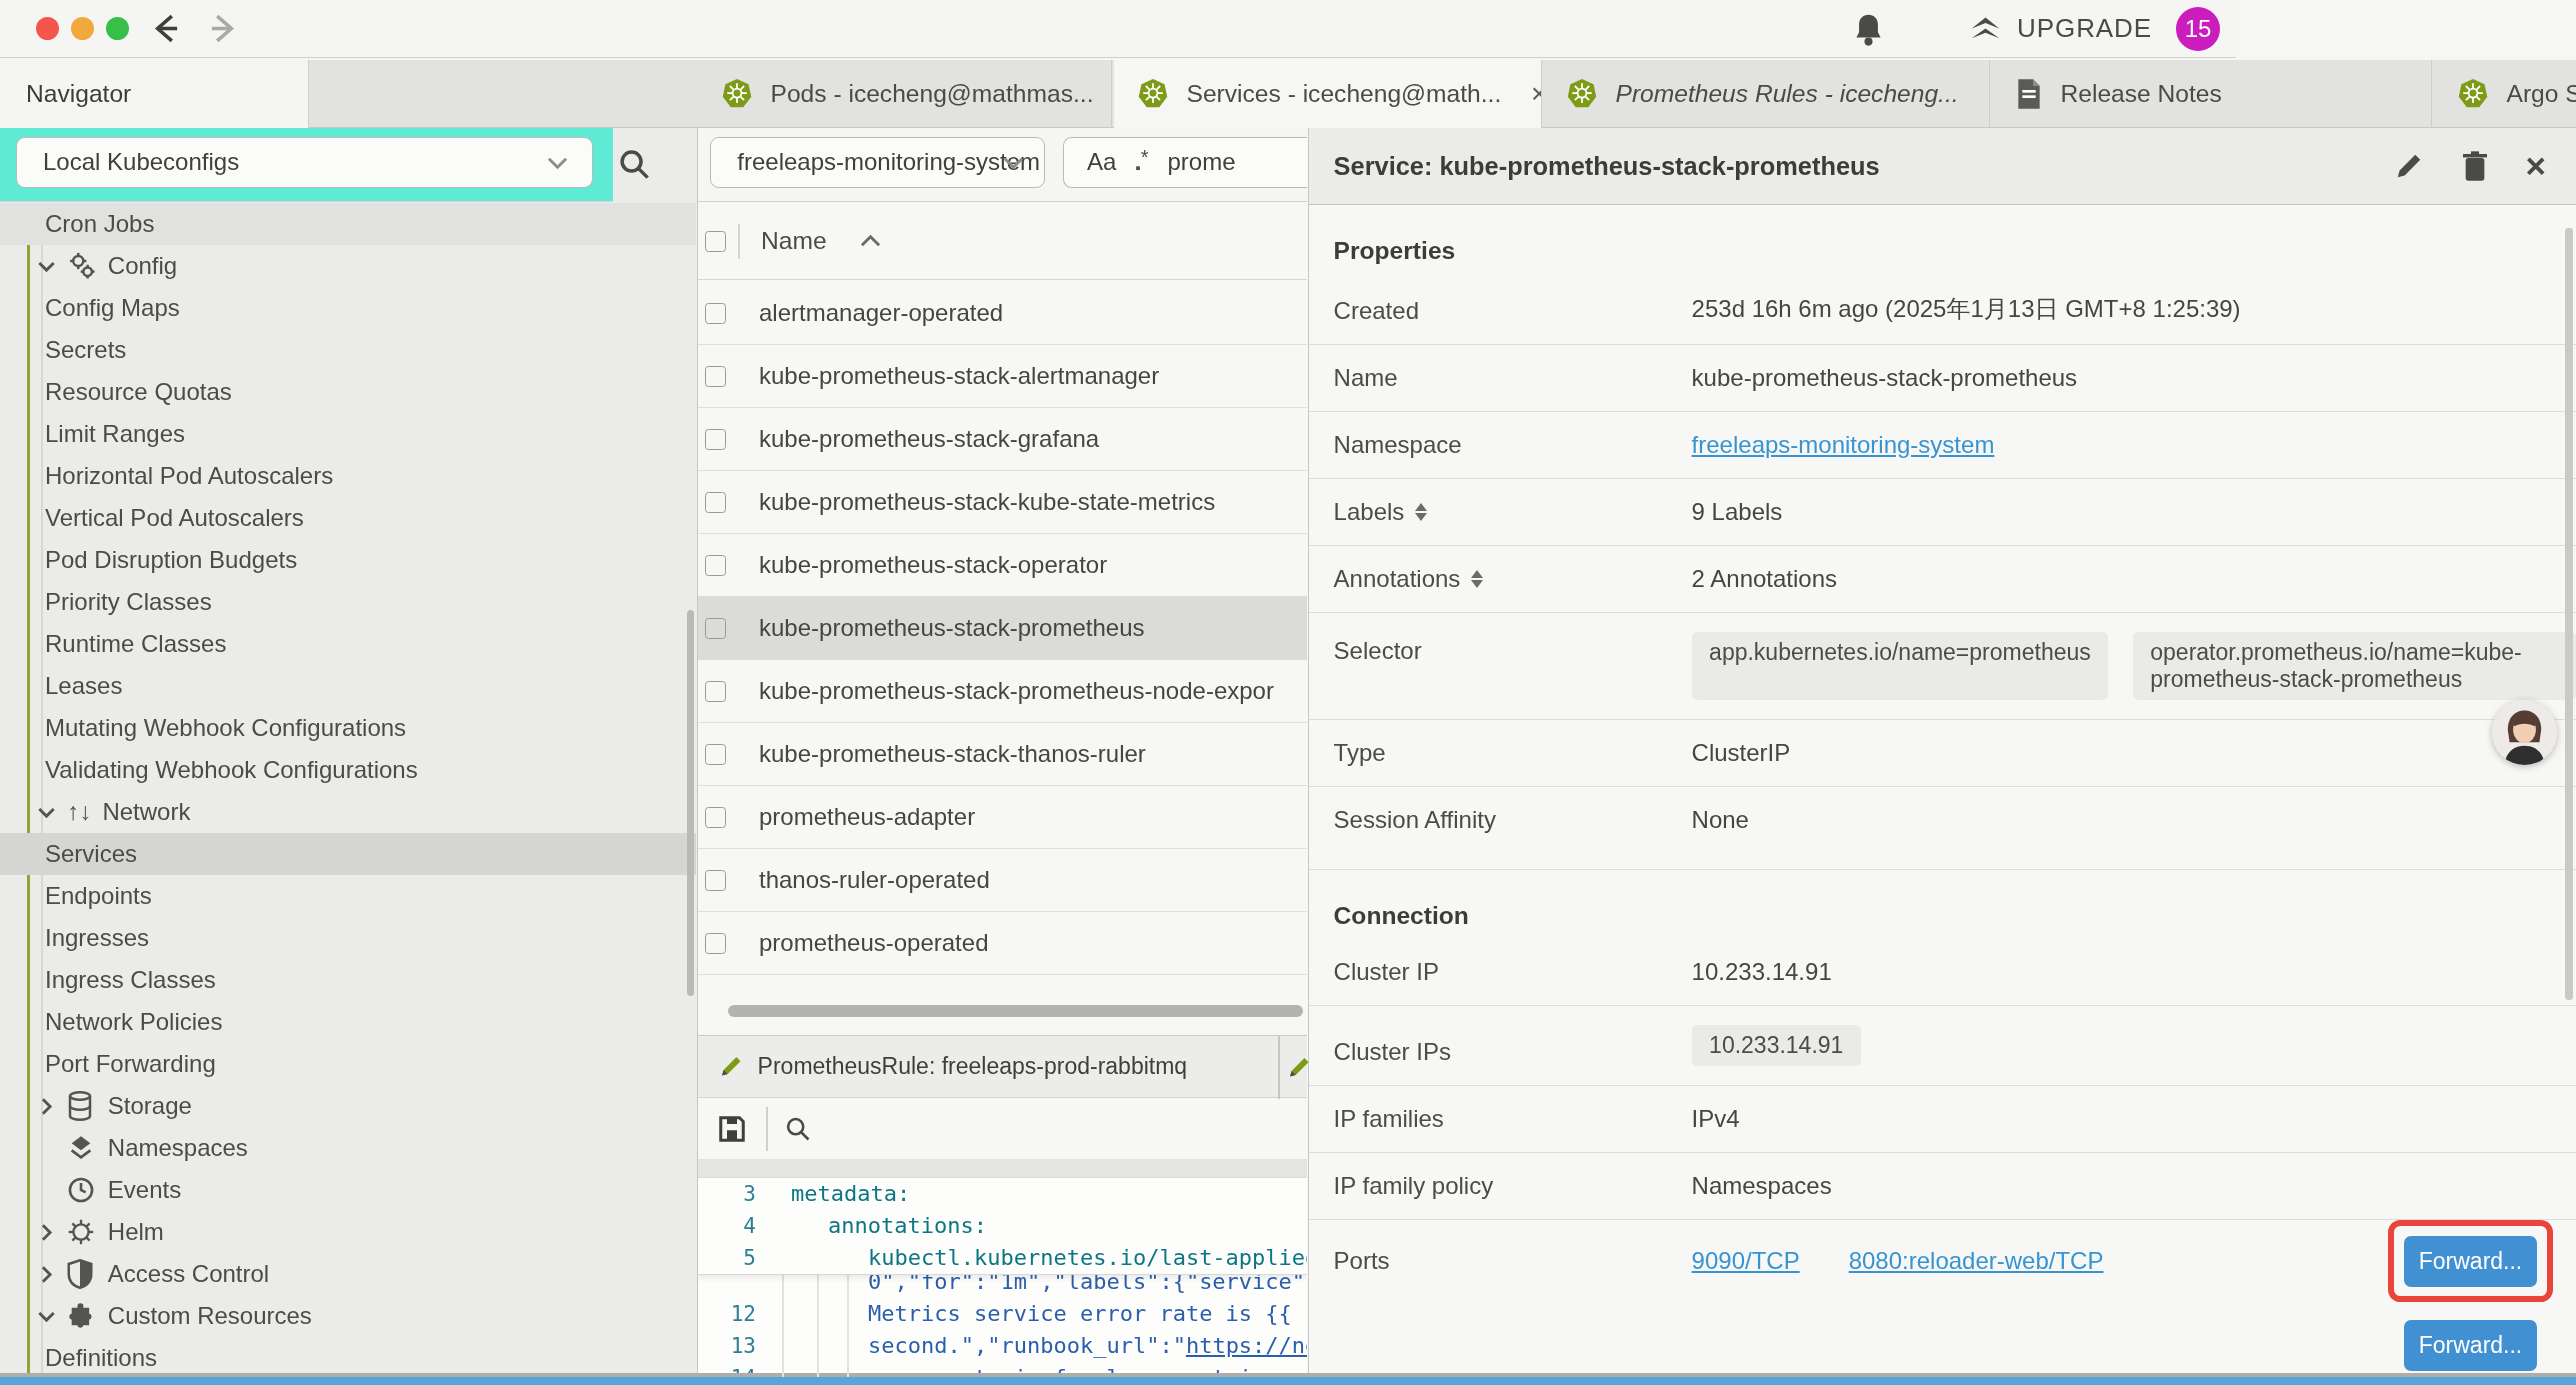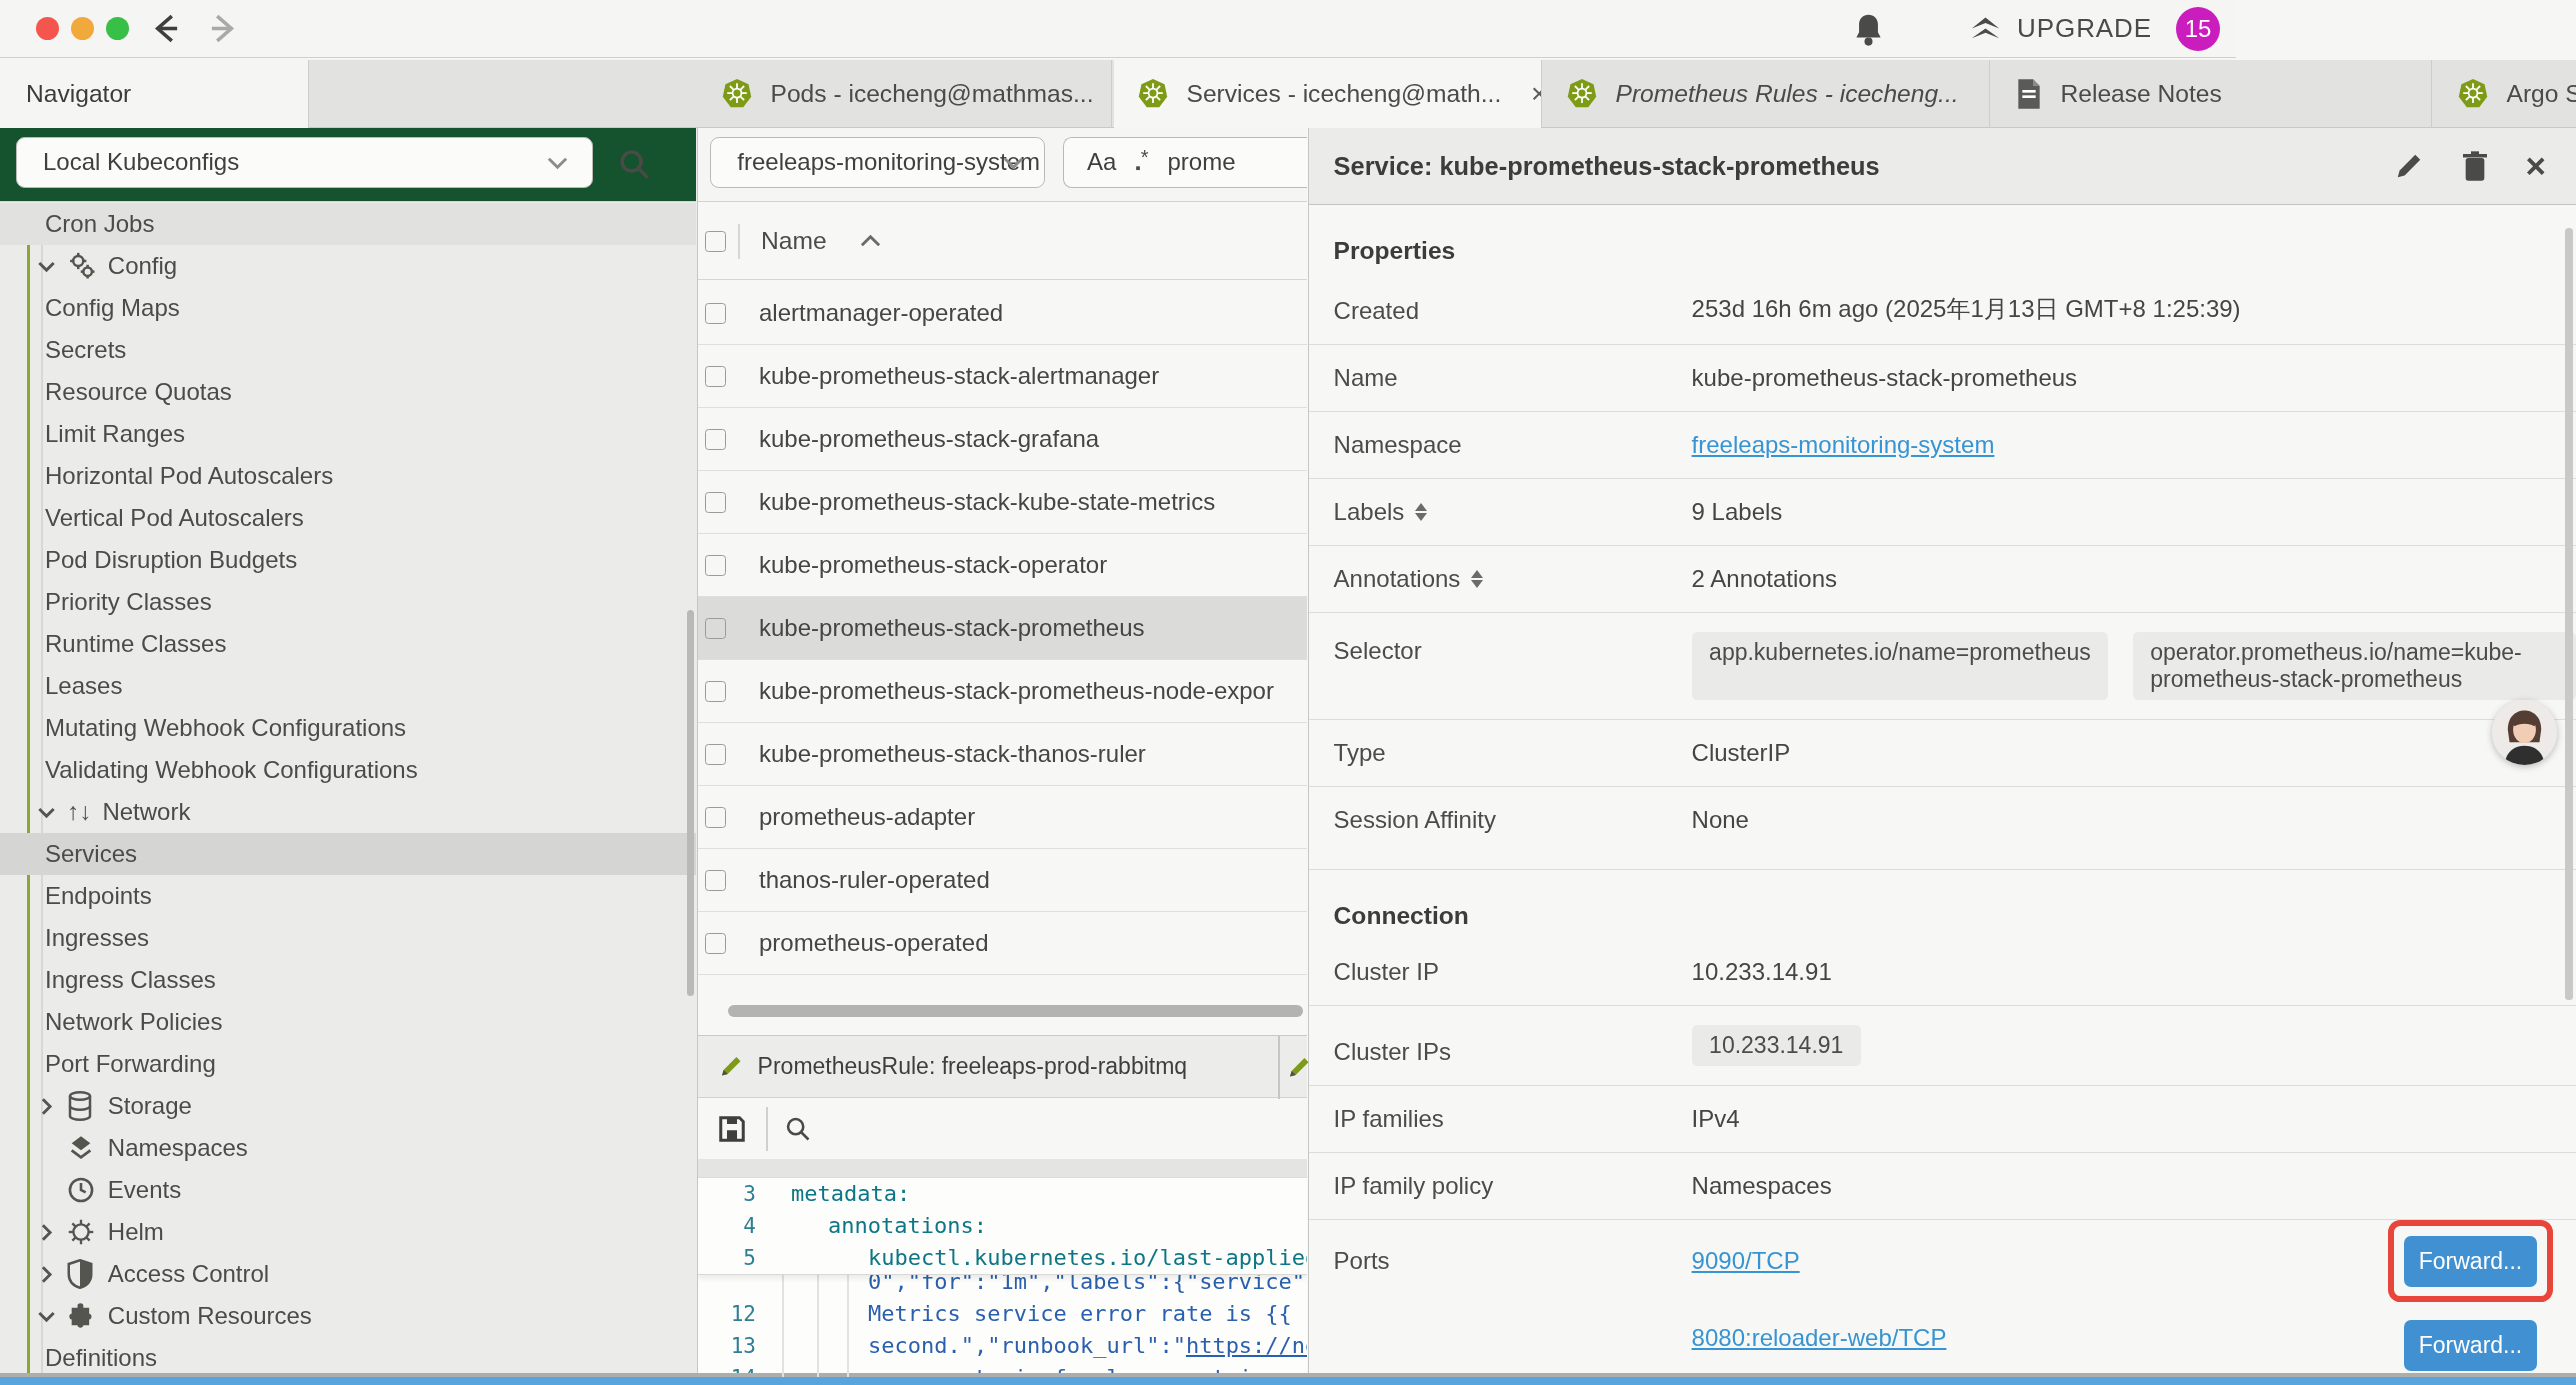--- a/index.html
+++ b/index.html
@@ -22,21 +22,21 @@
   .tab { position:absolute; top:0; height:68px; display:flex; align-items:center; gap:17.5px; padding:0 23px;
     font-size:24.6px; color:#4a4a49; border-right:1.8px solid #cdcdcb; overflow:hidden; white-space:nowrap; }
   .tab.active { background:#f6f6f4; }
   .tab .k8s { flex:0 0 auto; }
   #nav-tab { position:absolute; left:0; top:0; width:309px; height:68px; background:#f5f5f4;
     border-right:1.8px solid #cdcdcb; display:flex; align-items:center; padding-left:26px; font-size:24.6px; color:#3c3c3b; }
   .tabclose { margin-left:12.3px; font-size:28px; color:#5a5a58; }
 
   
   #sidebar { left:0; top:128px; width:698px; height:1257px; background:#ebebe9; border-right:1.8px solid #c6c6c4; }
-  #sb-search { position:absolute; left:0; top:0; width:696px; height:74px; background:#14532d; border-bottom:1.8px solid #d2d2d0; }
+  #sb-search { position:absolute; left:0; top:0; width:613px; height:74px; background:#5eead4; border-bottom:1.8px solid #d2d2d0; }
   .selectbox { position:absolute; top:8.8px; height:51px; background:#fbfbfa; border:1.8px solid #b9b9b7; border-radius:8.8px;
     display:flex; align-items:center; font-size:24px; color:#3f3f3e; }
   #sb-list { position:absolute; left:0; top:75px; width:696px; height:1182px; overflow:hidden; }
   .guide-olive { position:absolute; left:27px; top:0; width:2.6px; height:1178px; background:#7d9b16; opacity:.85; }
   .guide-gray  { position:absolute; left:41px; top:0; width:1.8px; height:1178px; background:#d7d7d5; }
   .srow { position:relative; height:42px; display:flex; align-items:center; font-size:24px; color:#4b4b49; white-space:nowrap; }
   .srow.hl  { background:#e1e1df; }
   .srow.sel { background:#d5d5d3; }
   .srow .chev { margin-left:35px; width:23px; flex:0 0 auto; color:#55554f; }
   .srow .spacer { margin-left:35px; width:23px; flex:0 0 auto; }
@@ -685,21 +685,21 @@
       <div class="prow">
         <span class="plabel">IP families</span>
         <span class="pval">IPv4</span>
       </div>
       <div class="prow">
         <span class="plabel">IP family policy</span>
         <span class="pval">Namespaces</span>
       </div>
       <div class="prow" style="border-bottom:none;align-items:flex-start">
         <span class="plabel" style="padding-top:8.8px">Ports</span>
-        <span style="display:flex;flex-direction:column;gap:49px;padding-top:8.8px">
+        <span style="display:flex;flex-direction:row;gap:49px;padding-top:8.8px">
           <span class="plink">9090/TCP</span>
           <span class="plink">8080:reloader-web/TCP</span>
         </span>
         <button class="fwd-btn" style="top:16px">Forward...</button>
         <button class="fwd-btn" style="top:100px">Forward...</button>
         <div id="red-box" style="top:0"></div>
       </div>
     </div>
 
     <div id="p-vscroll"></div>

